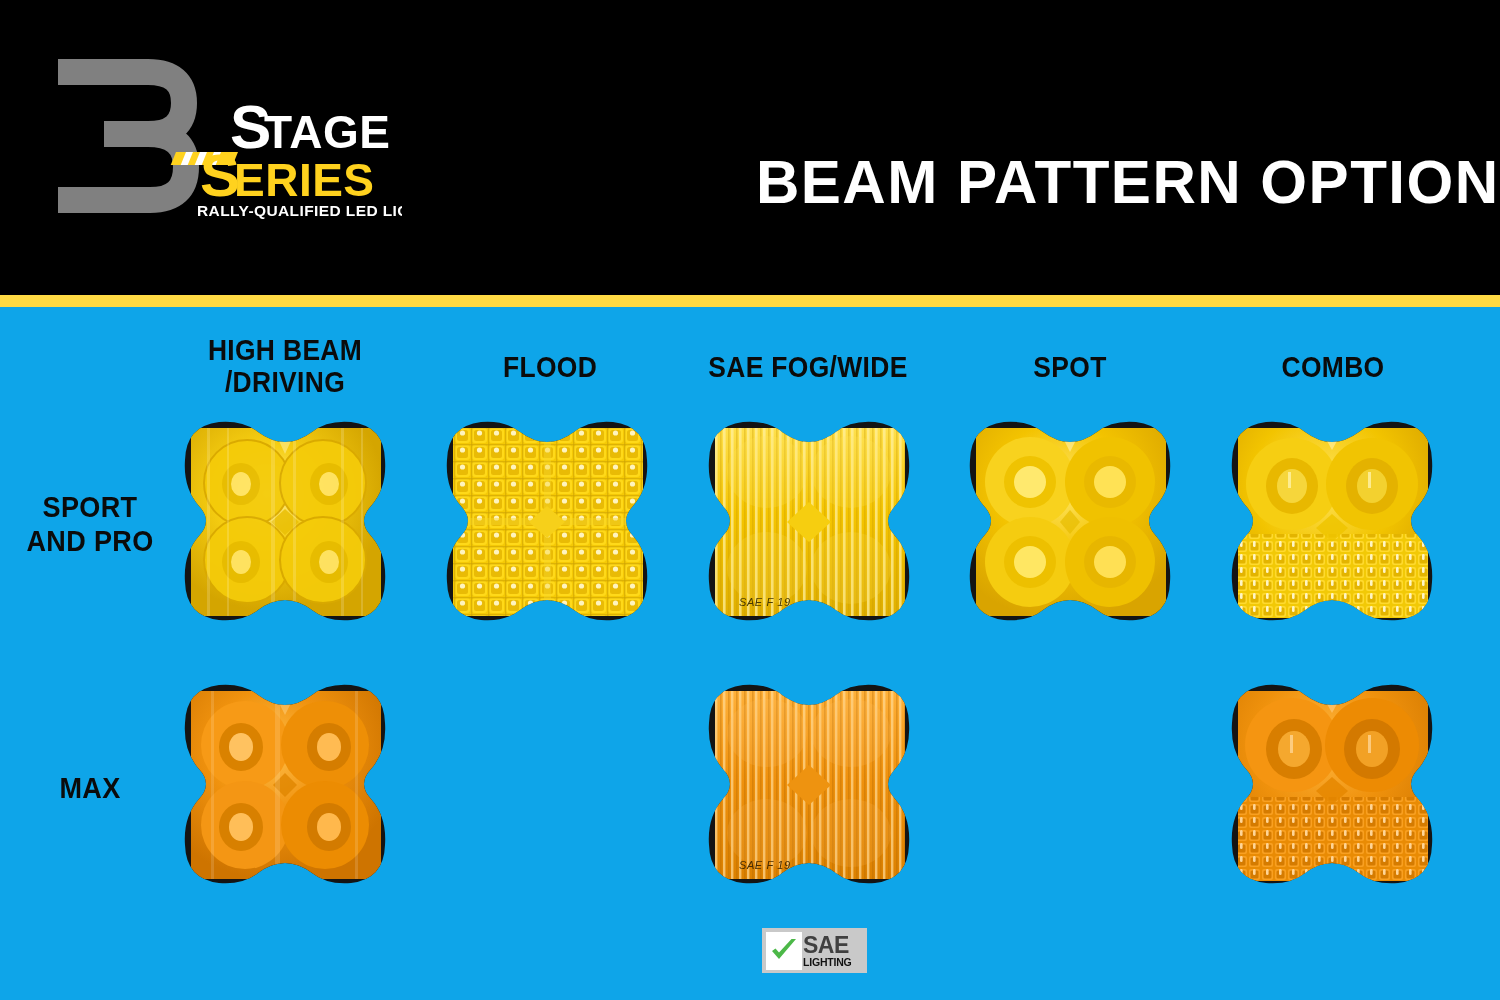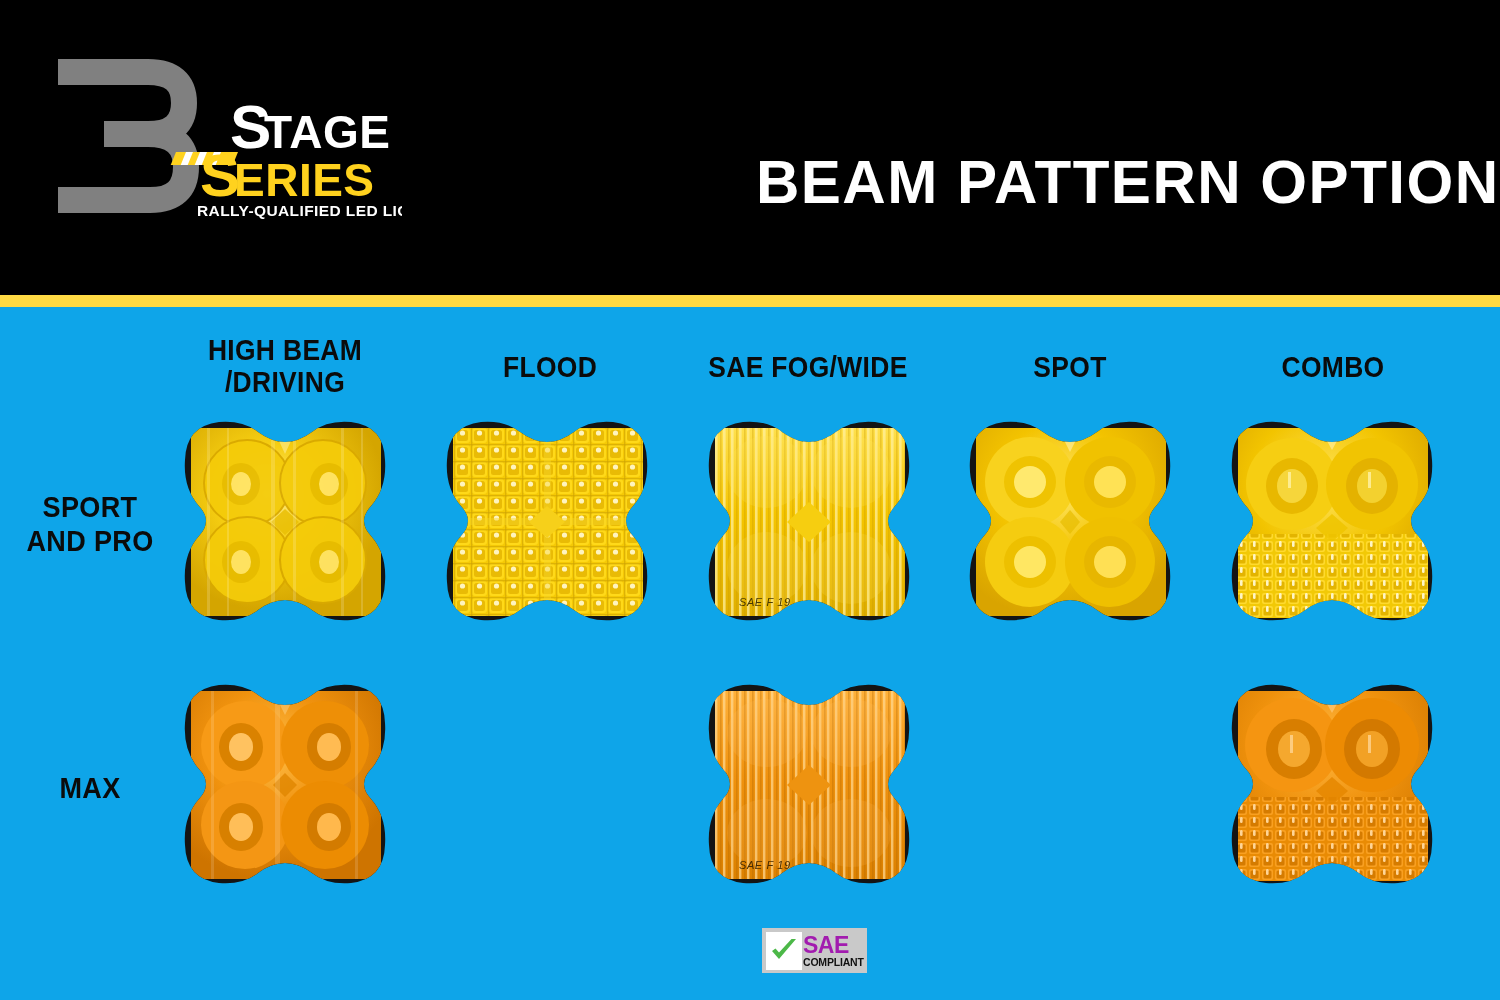--- a/index.html
+++ b/index.html
@@ -94,21 +94,21 @@
   }
   #sae-check-box svg { display:block; }
   #sae-text-wrap {
     flex:1 1 auto; display:flex; flex-direction:column;
     justify-content:center; align-items:flex-start;
     padding-left:1px;
   }
   #sae-title {
     font-family:"Liberation Sans", sans-serif;
     font-weight:bold; font-size:23px; line-height:22px;
-    color:#a21caf; letter-spacing:-0.5px;
+    color:#404040; letter-spacing:-0.5px;
   }
   #sae-sub {
     font-family:"Liberation Sans", sans-serif;
     font-weight:bold; font-size:10.5px; line-height:12px;
     color:#111111; letter-spacing:-0.2px;
   }
 </style>
 </head>
 <body>
 
@@ -483,15 +483,15 @@
 </div>
 
 <div id="sae-badge">
   <div id="sae-check-box">
     <svg width="30" height="30" viewBox="0 0 30 30">
       <path d="M3 15 L10 23 L27 3 L22.5 3 L10 16.5 L6.5 12.5 Z" fill="#4CB848"></path>
     </svg>
   </div>
   <div id="sae-text-wrap">
     <div id="sae-title">SAE</div>
-    <div id="sae-sub">COMPLIANT</div>
+    <div id="sae-sub">LIGHTING</div>
   </div>
 </div>
 
 </body></html>

